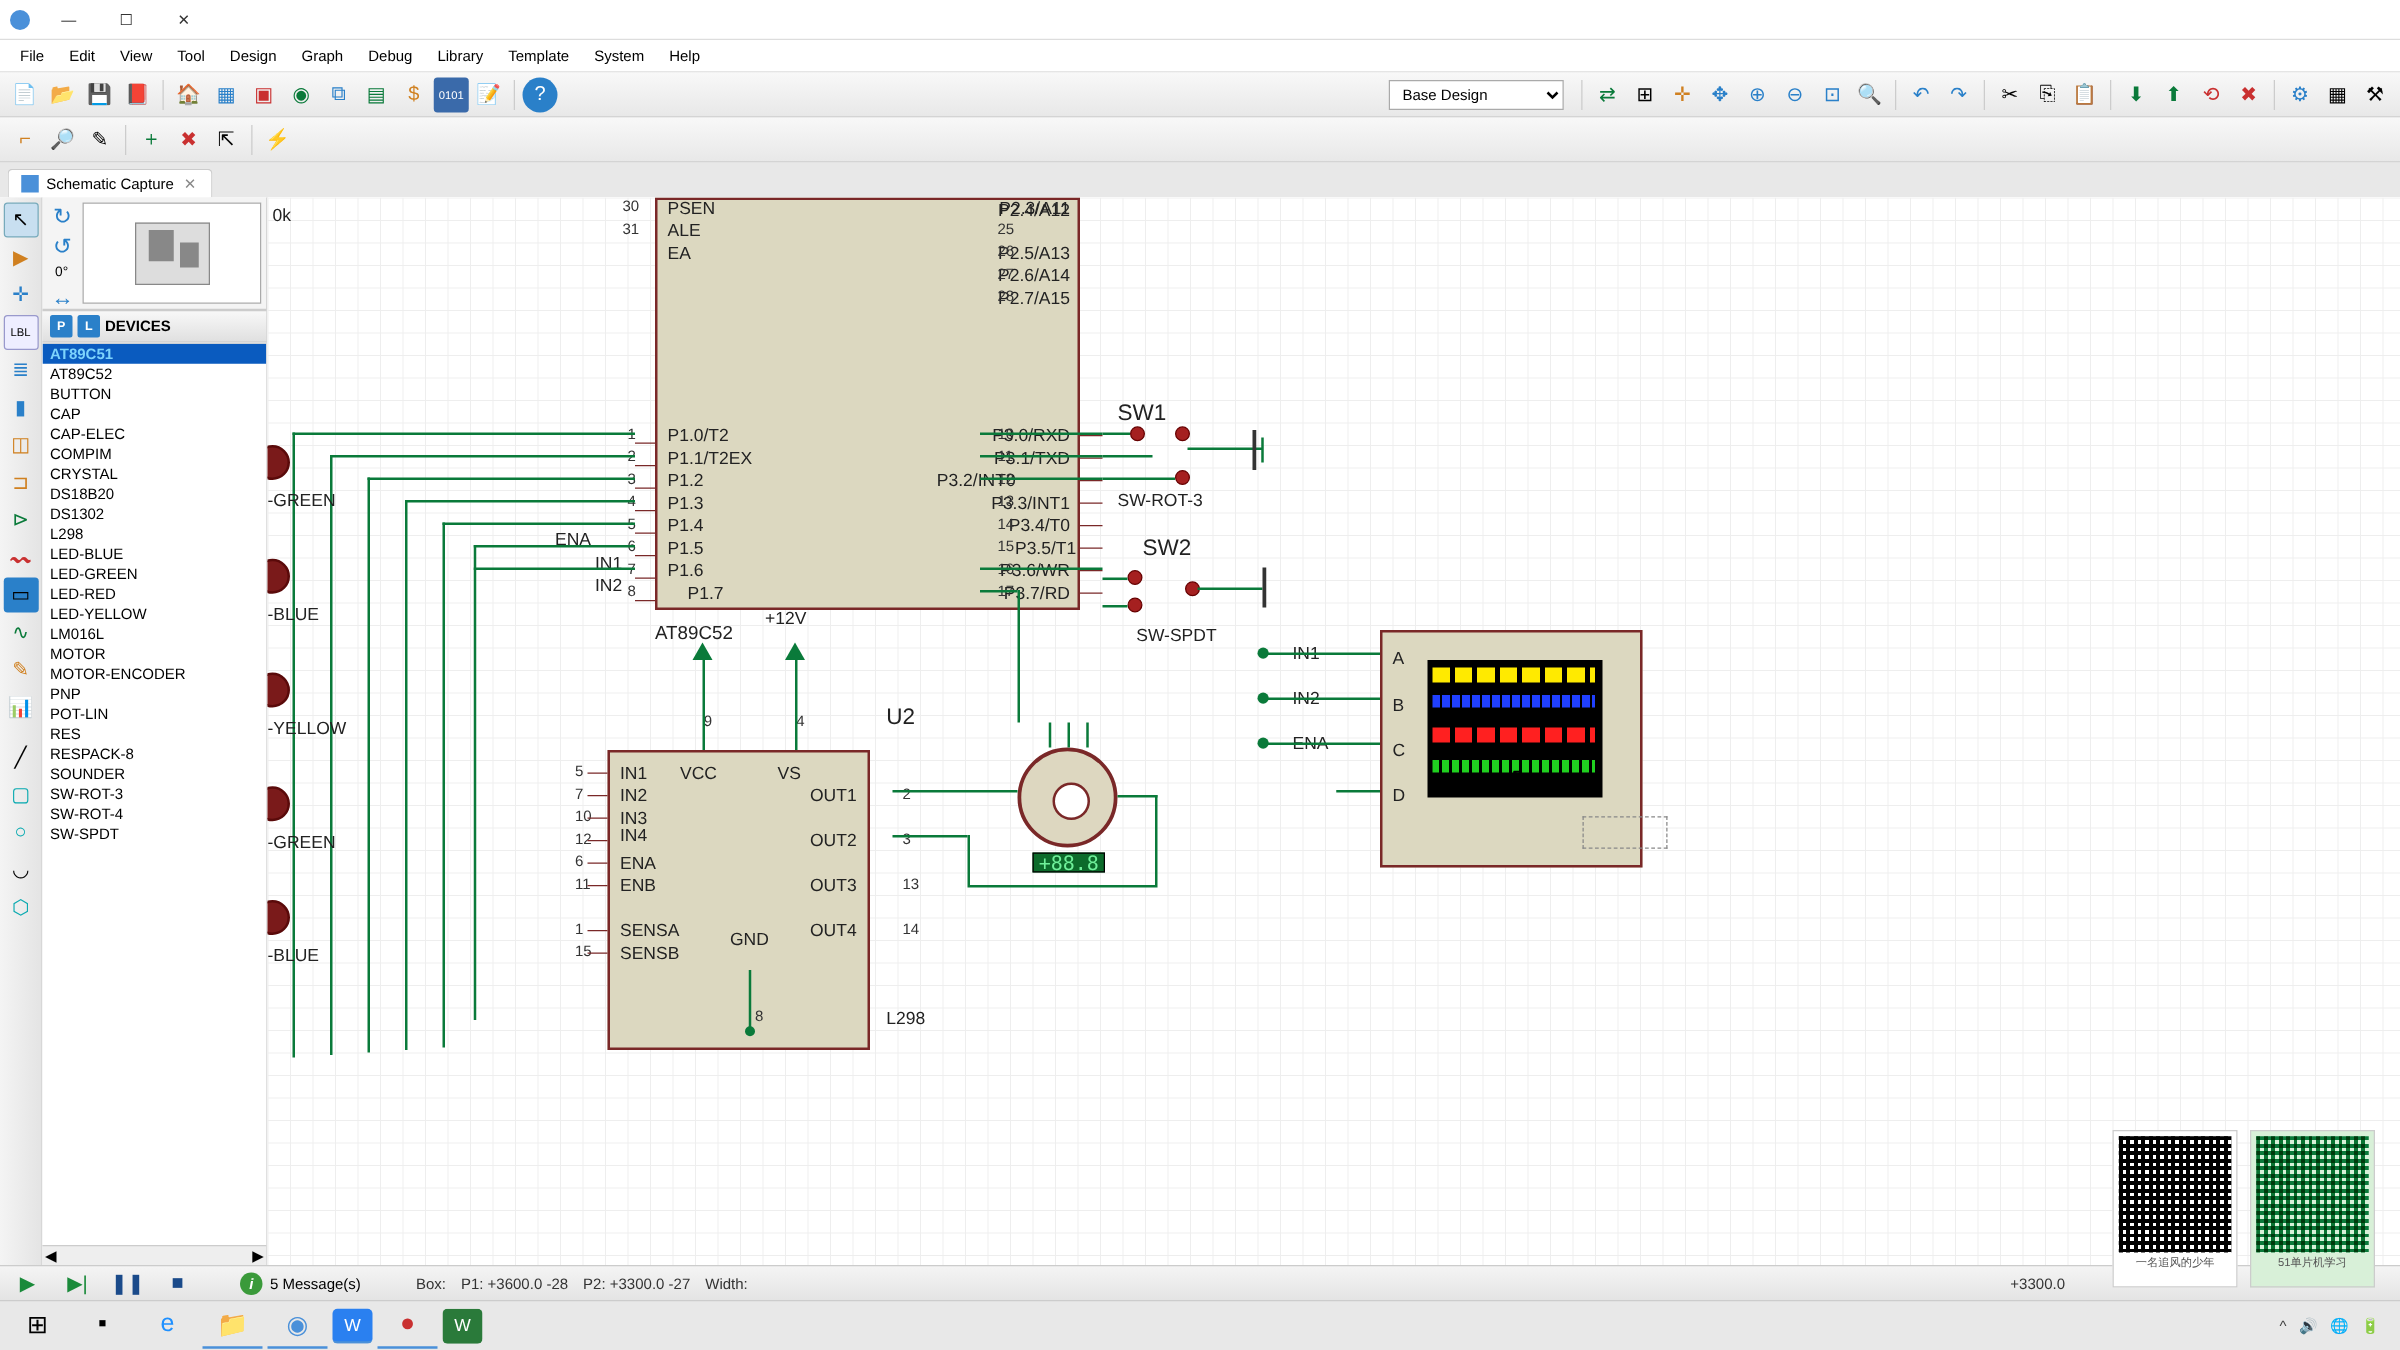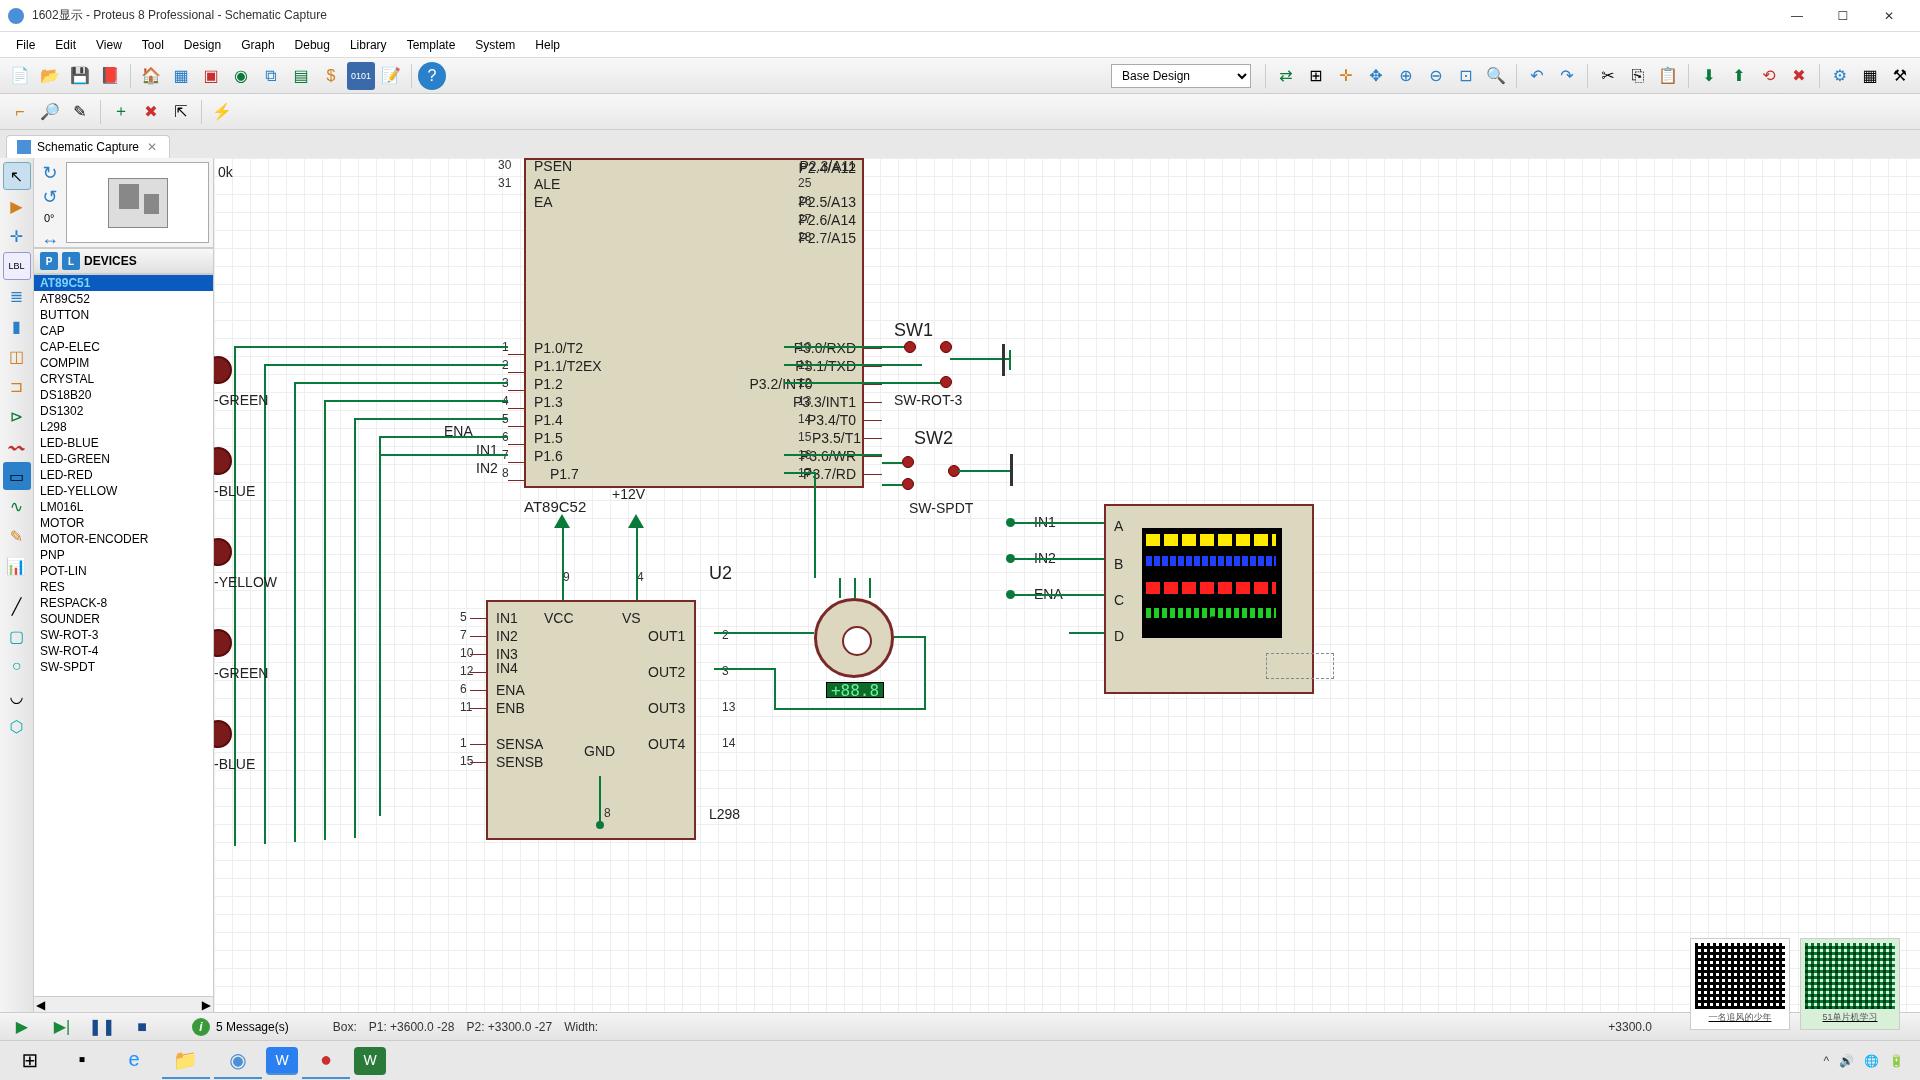--- a/index.html
+++ b/index.html
@@ -89,33 +89,32 @@
 .status-coords { font-size: 12px; color: #333; }
 
 
 .taskbar { position: absolute; bottom: 0; left: 0; right: 0; height: 40px; background: #e8e8e8; border-top: 1px solid #ccc; display: flex; align-items: center; padding: 0 6px; gap: 4px; }
 .taskbtn { width: 48px; height: 36px; display: flex; align-items: center; justify-content: center; cursor: pointer; font-size: 20px; border-bottom: 2px solid transparent; }
 .taskbtn.active { border-bottom: 2px solid #4a90d9; }
 .tray { margin-left: auto; display: flex; align-items: center; gap: 10px; padding-right: 10px; font-size: 14px; color: #444; }
 
 
 .qr-overlay { position: absolute; right: 20px; bottom: 50px; display: flex; gap: 10px; }
-.qr { width: 100px; height: 92px; background: #fff; border: 1px solid #ccc; padding: 4px; text-decoration: underline; }
+.qr { width: 100px; height: 126px; background: #fff; border: 1px solid #ccc; padding: 4px; }
 .qr-inner { width: 100%; height: 80%; background:
   repeating-linear-gradient(0deg,#000 0 3px,#fff 3px 6px),
   repeating-linear-gradient(90deg,#000 0 3px,transparent 3px 6px);
   background-blend-mode: multiply; }
 .qr-label { font-size: 9px; text-align: center; color: #555; margin-top: 2px; }
 </style>
 </head>
 <body>
 
 <div class="titlebar">
   <div class="icon"></div>
-  <div class="title">1602显示 - Proteus 8 Professional - Schematic Capture</div>
   <div class="winbtn">—</div>
   <div class="winbtn">☐</div>
   <div class="winbtn">✕</div>
 </div>
 
 <div class="menubar">
   <div class="menuitem">File</div>
   <div class="menuitem">Edit</div>
   <div class="menuitem">View</div>
   <div class="menuitem">Tool</div>

